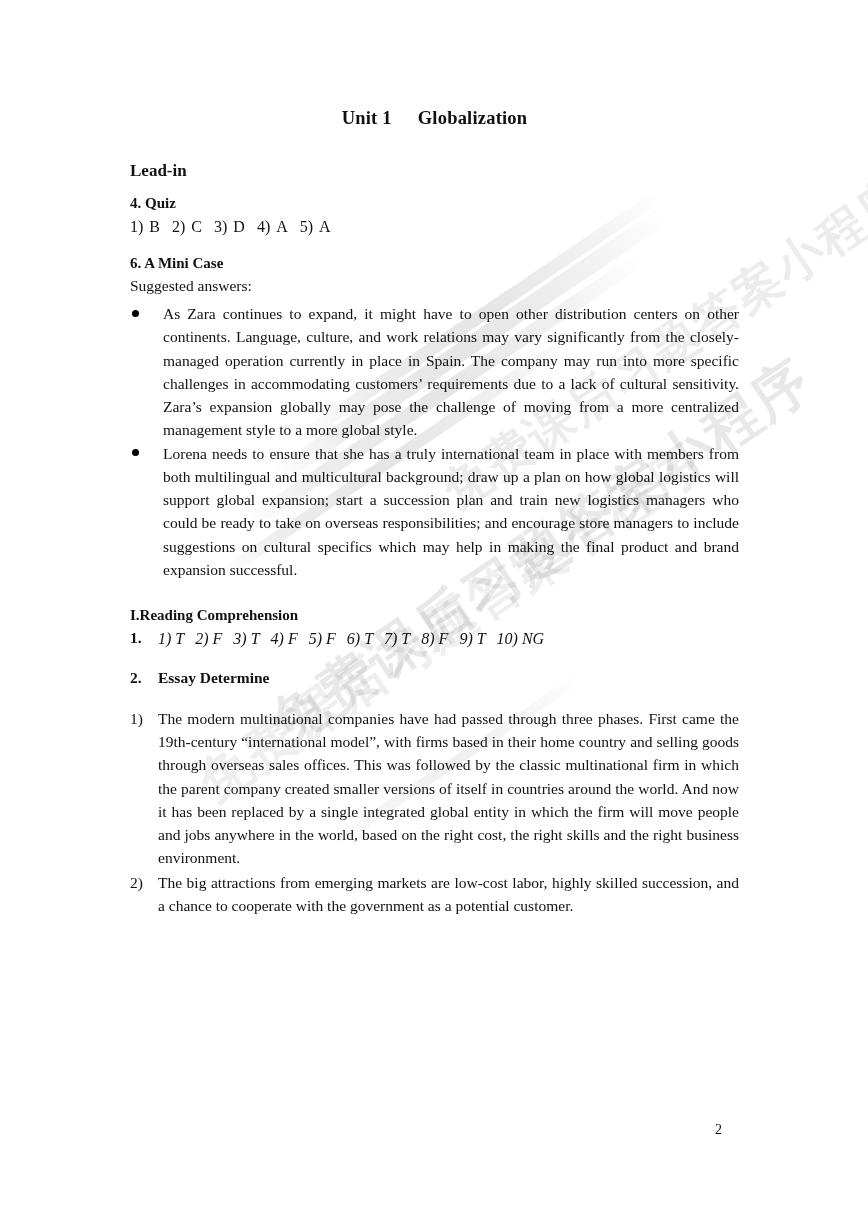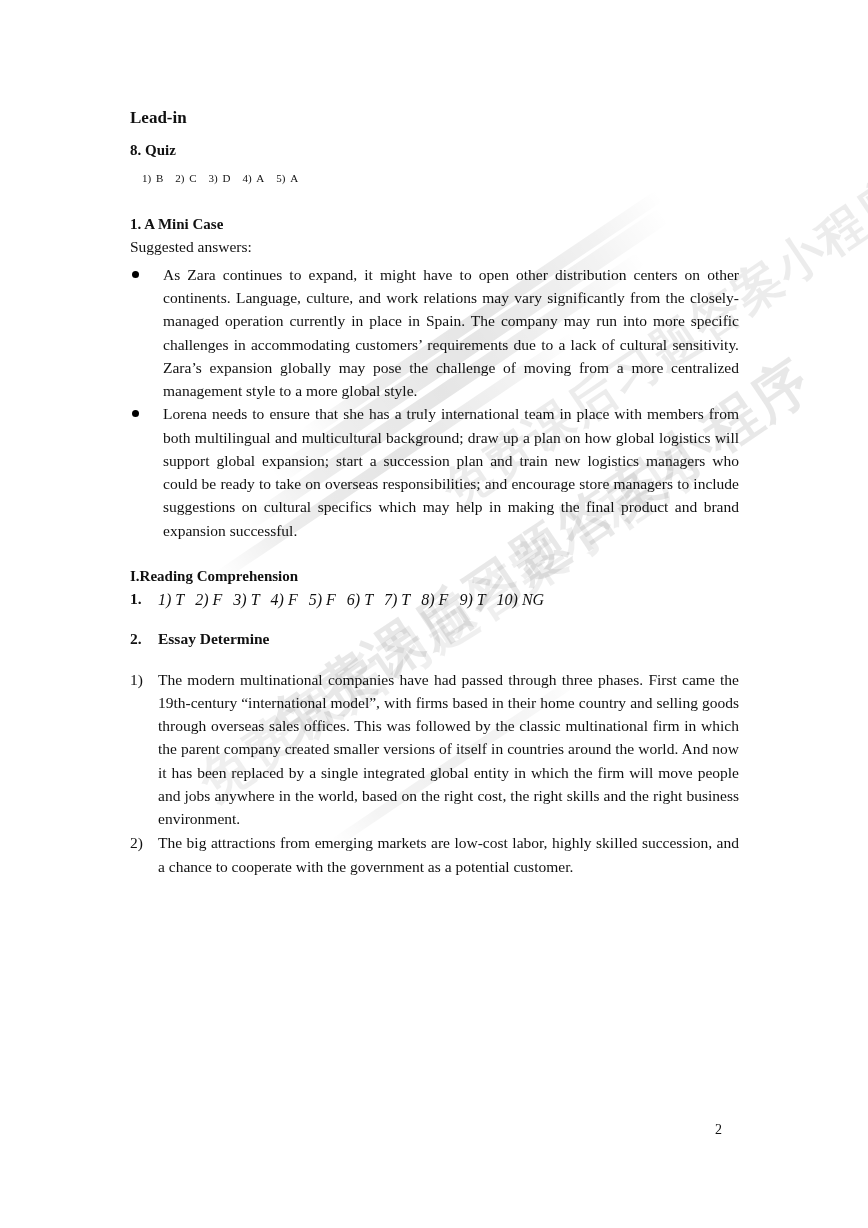--- a/index.html
+++ b/index.html
@@ -75,22 +75,22 @@
     font-size: 15px;
     font-weight: bold;
     margin: 0 0 3px 0;
   }
   .plain-line {
     font-size: 15.5px;
     margin: 0 0 5px 0;
     line-height: 1.42;
   }
   .answer-row {
-    font-size: 11px;
-    margin: 12px;
+    font-size: 16px;
+    margin: 0;
     line-height: 1.45;
   }
   .answer-row .ans { margin-right: 12px; display: inline-block; }
   .answer-row .ans .num { margin-right: 2px; }
 
   .spacer-lg { height: 26px; }
   .spacer-md { height: 17px; }
 
   
   ul.bullets {
@@ -191,29 +191,32 @@
   <div class="wm-streak" style="left:330px; top:840px; width:300px; transform: rotate(-34deg); height:10px; opacity:.6;"></div>
 
   <div class="wm-band" style="left:255px; top:700px; font-size:56px; transform: rotate(-34deg);">免费课后习题答案小程序</div>
   <div class="wm-band" style="left:185px; top:760px; font-size:52px; transform: rotate(-34deg); opacity:.06;">免费课后习题答案小程序</div>
   <div class="wm-band" style="left:430px; top:470px; font-size:48px; transform: rotate(-34deg); opacity:.07;">免费课后习题答案小程序</div>
 </div>
 
 <div id="page">
   <div class="content">
 
+    <div class="doc-title">
+      <span>Unit 1</span><span class="gap"></span><span>Globalization</span>
+    </div>
 
     <h2 class="section-head">Lead-in</h2>
 
-    <h3 class="sub-head">8. Quiz</h3>
+    <h3 class="sub-head">4. Quiz</h3>
     <p class="answer-row" id="quiz-answers"><span class="ans" style="margin-right: 12px;"><span class="num">1) </span><span>B</span></span><span class="ans" style="margin-right: 12px;"><span class="num">2) </span><span>C</span></span><span class="ans" style="margin-right: 12px;"><span class="num">3) </span><span>D</span></span><span class="ans" style="margin-right: 12px;"><span class="num">4) </span><span>A</span></span><span class="ans" style="margin-right: 12px;"><span class="num">5) </span><span>A</span></span></p>
 
     <div class="spacer-md"></div>
 
-    <h3 class="sub-head">1. A Mini Case</h3>
+    <h3 class="sub-head">6. A Mini Case</h3>
     <p class="plain-line">Suggested answers:</p>
 
     <ul class="bullets" id="mini-case-bullets">
         <li><span class="bullet-dot"></span><span>As Zara continues to expand, it might have to open other distribution centers on other continents. Language, culture, and work relations may vary significantly from the closely-managed operation currently in place in Spain. The company may run into more specific challenges in accommodating customers’ requirements due to a lack of cultural sensitivity. Zara’s expansion globally may pose the challenge of moving from a more centralized management style to a more global style.</span></li>
         <li><span class="bullet-dot"></span><span>Lorena needs to ensure that she has a truly international team in place with members from both multilingual and multicultural background; draw up a plan on how global logistics will support global expansion; start a succession plan and train new logistics managers who could be ready to take on overseas responsibilities; and encourage store managers to include suggestions on cultural specifics which may help in making the final product and brand expansion successful.</span></li>
       </ul>
 
     <div class="spacer-lg"></div>
 
 

